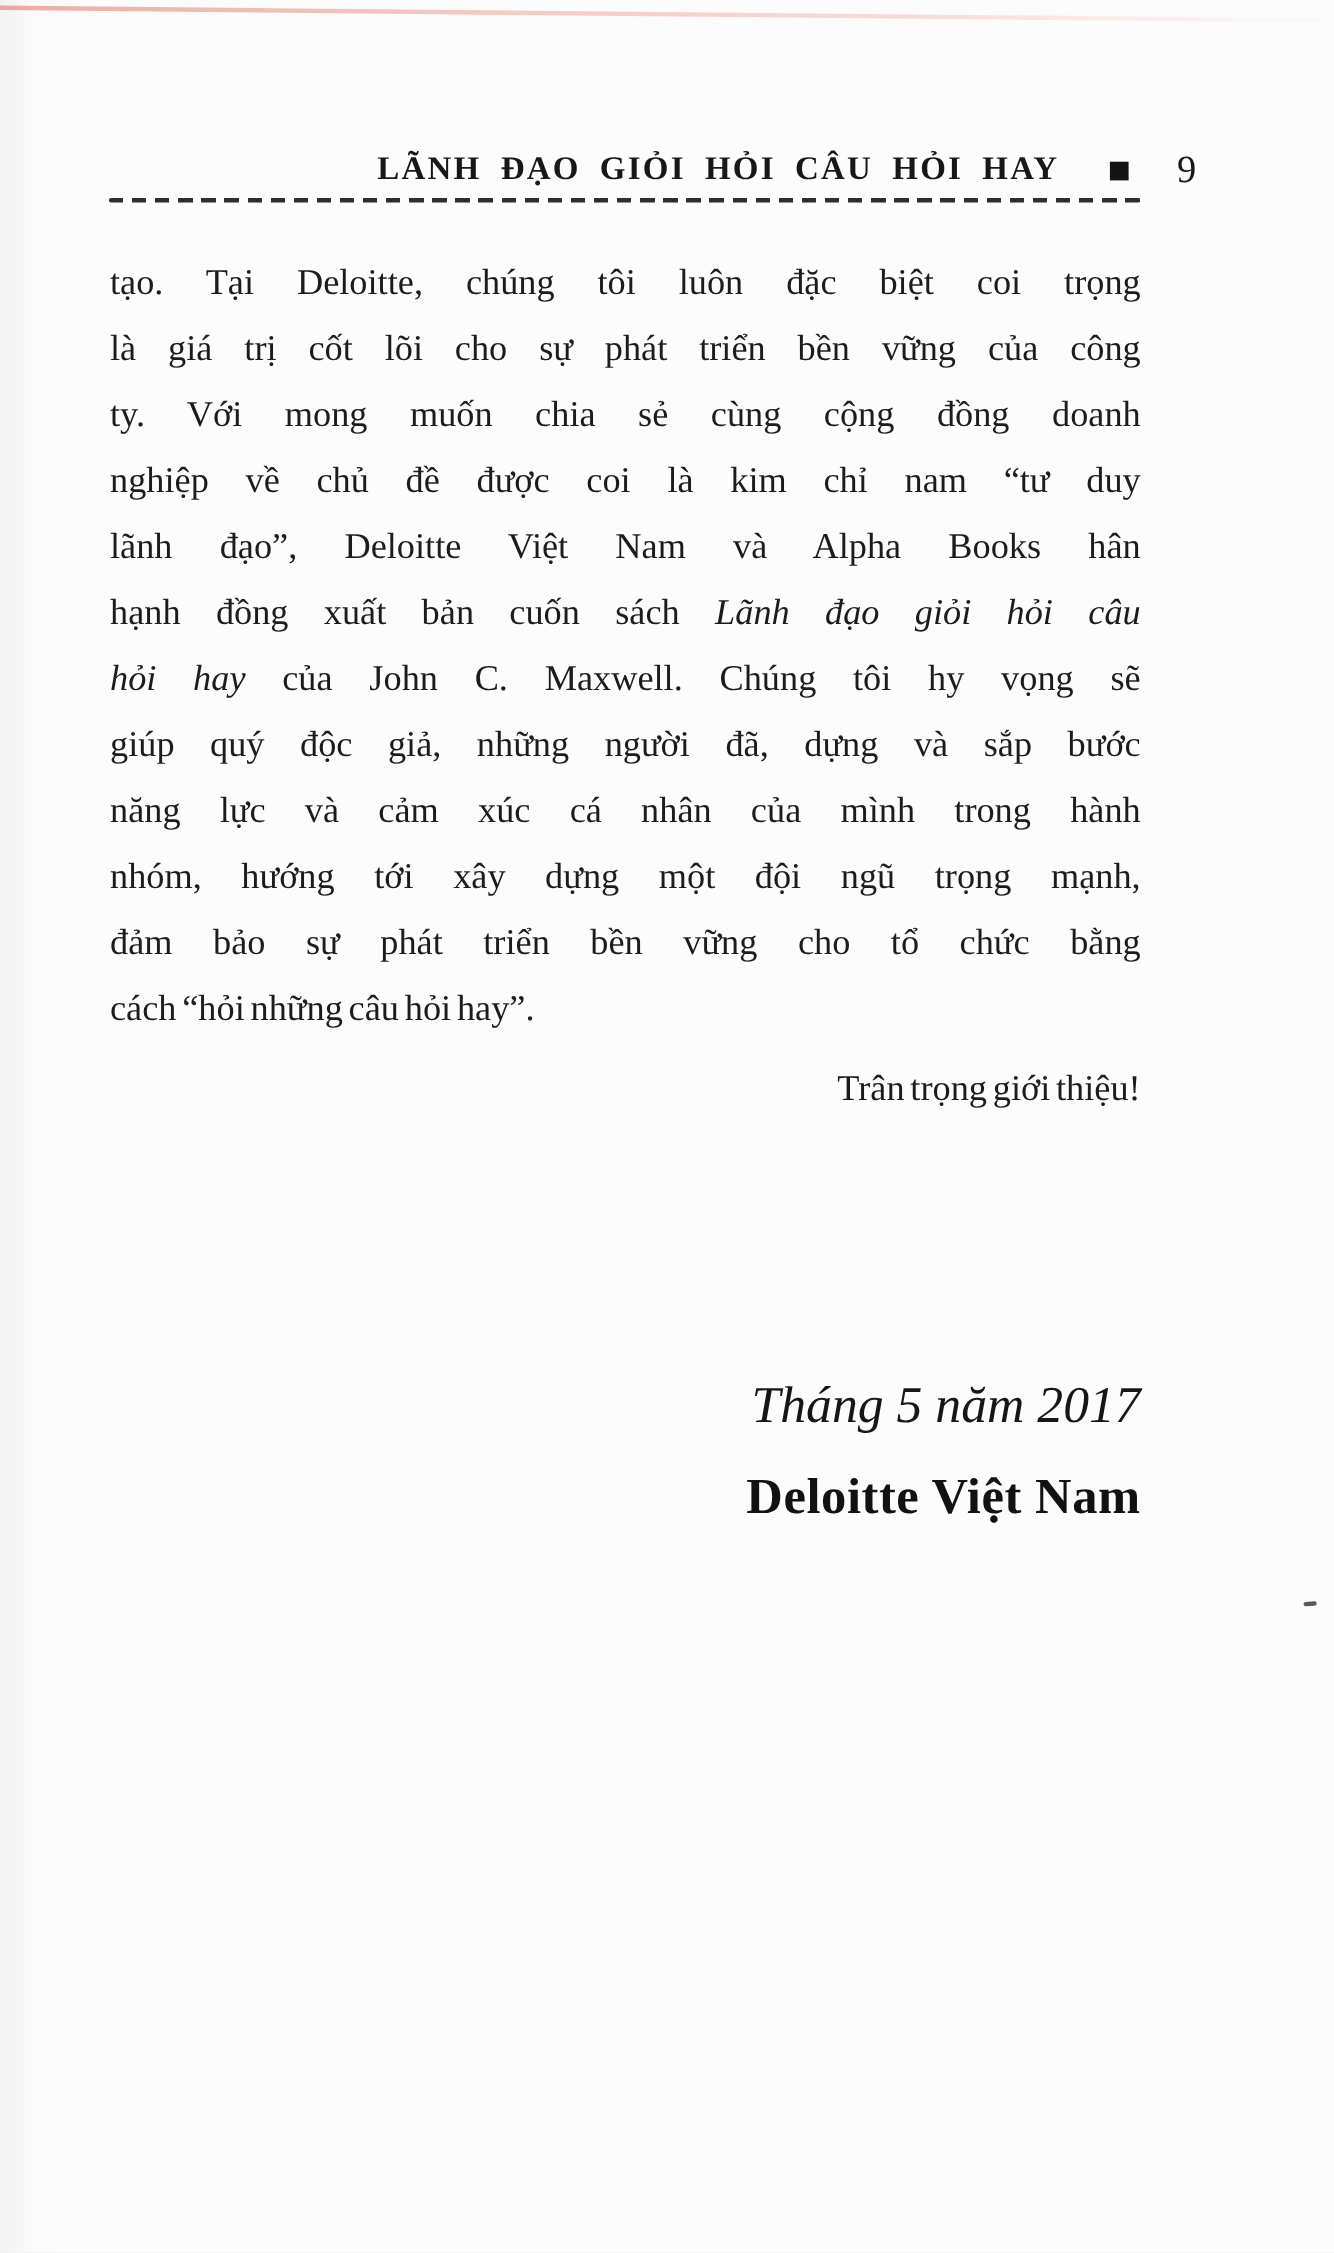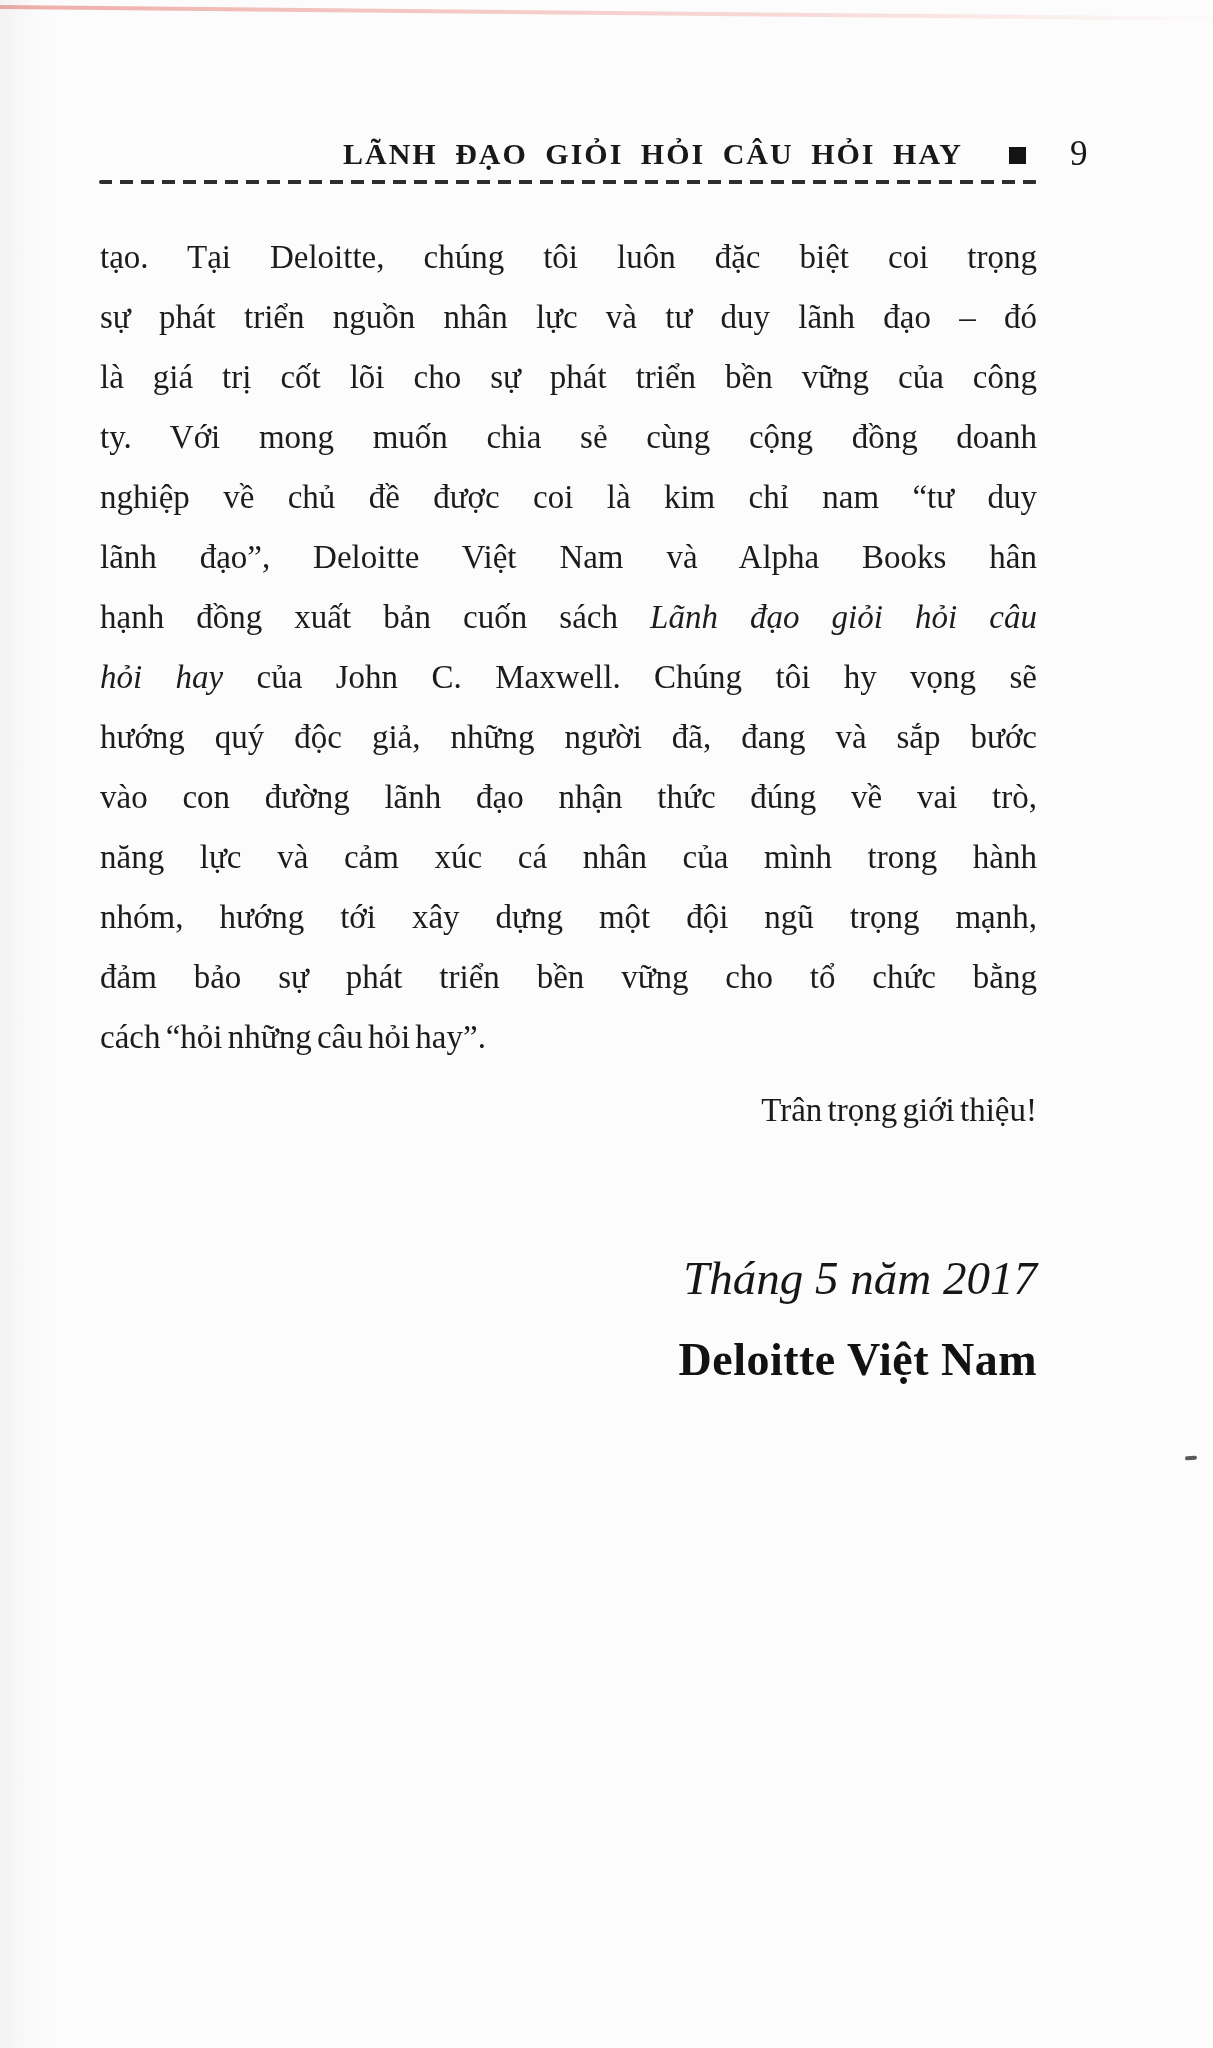--- a/index.html
+++ b/index.html
@@ -95,29 +95,27 @@
     <span class="rh-title">LÃNH ĐẠO GIỎI HỎI CÂU HỎI HAY</span>
     <span class="rh-square"></span>
     <span class="rh-page">9</span>
   </div>
 
   <div class="divider"></div>
 
   <div class="body-text">
     <div id="paragraph">
         <div class="line"><span>tạo. Tại Deloitte, chúng tôi luôn đặc biệt coi trọng</span></div>
-        <div class="line"><span>sự phát triển nguồn nhân lực và tư duy lãnh đạo – đó</span></div>
         <div class="line"><span>là giá trị cốt lõi cho sự phát triển bền vững của công</span></div>
         <div class="line"><span>ty. Với mong muốn chia sẻ cùng cộng đồng doanh</span></div>
         <div class="line"><span>nghiệp về chủ đề được coi là kim chỉ nam “tư duy</span></div>
         <div class="line"><span>lãnh đạo”, Deloitte Việt Nam và Alpha Books hân</span></div>
         <div class="line"><span>hạnh đồng xuất bản cuốn sách </span><span class="italic">Lãnh đạo giỏi hỏi câu</span></div>
         <div class="line"><span class="italic">hỏi hay</span><span> của John C. Maxwell. Chúng tôi hy vọng sẽ</span></div>
-        <div class="line"><span>hướng quý độc giả, những người đã, đang và sắp bước</span></div>
-        <div class="line"><span>vào con đường lãnh đạo nhận thức đúng về vai trò,</span></div>
+        <div class="line"><span>giúp quý độc giả, những người đã, dựng và sắp bước</span></div>
         <div class="line"><span>năng lực và cảm xúc cá nhân của mình trong hành</span></div>
         <div class="line"><span>nhóm, hướng tới xây dựng một đội ngũ trọng mạnh,</span></div>
         <div class="line"><span>đảm bảo sự phát triển bền vững cho tổ chức bằng</span></div>
         <div class="line last"><span>cách “hỏi những câu hỏi hay”.</span></div>
       </div>
     <div class="closing">Trân trọng giới thiệu!</div>
   </div>
 
   <div class="signature">
     <div class="sig-date">Tháng 5 năm 2017</div>

